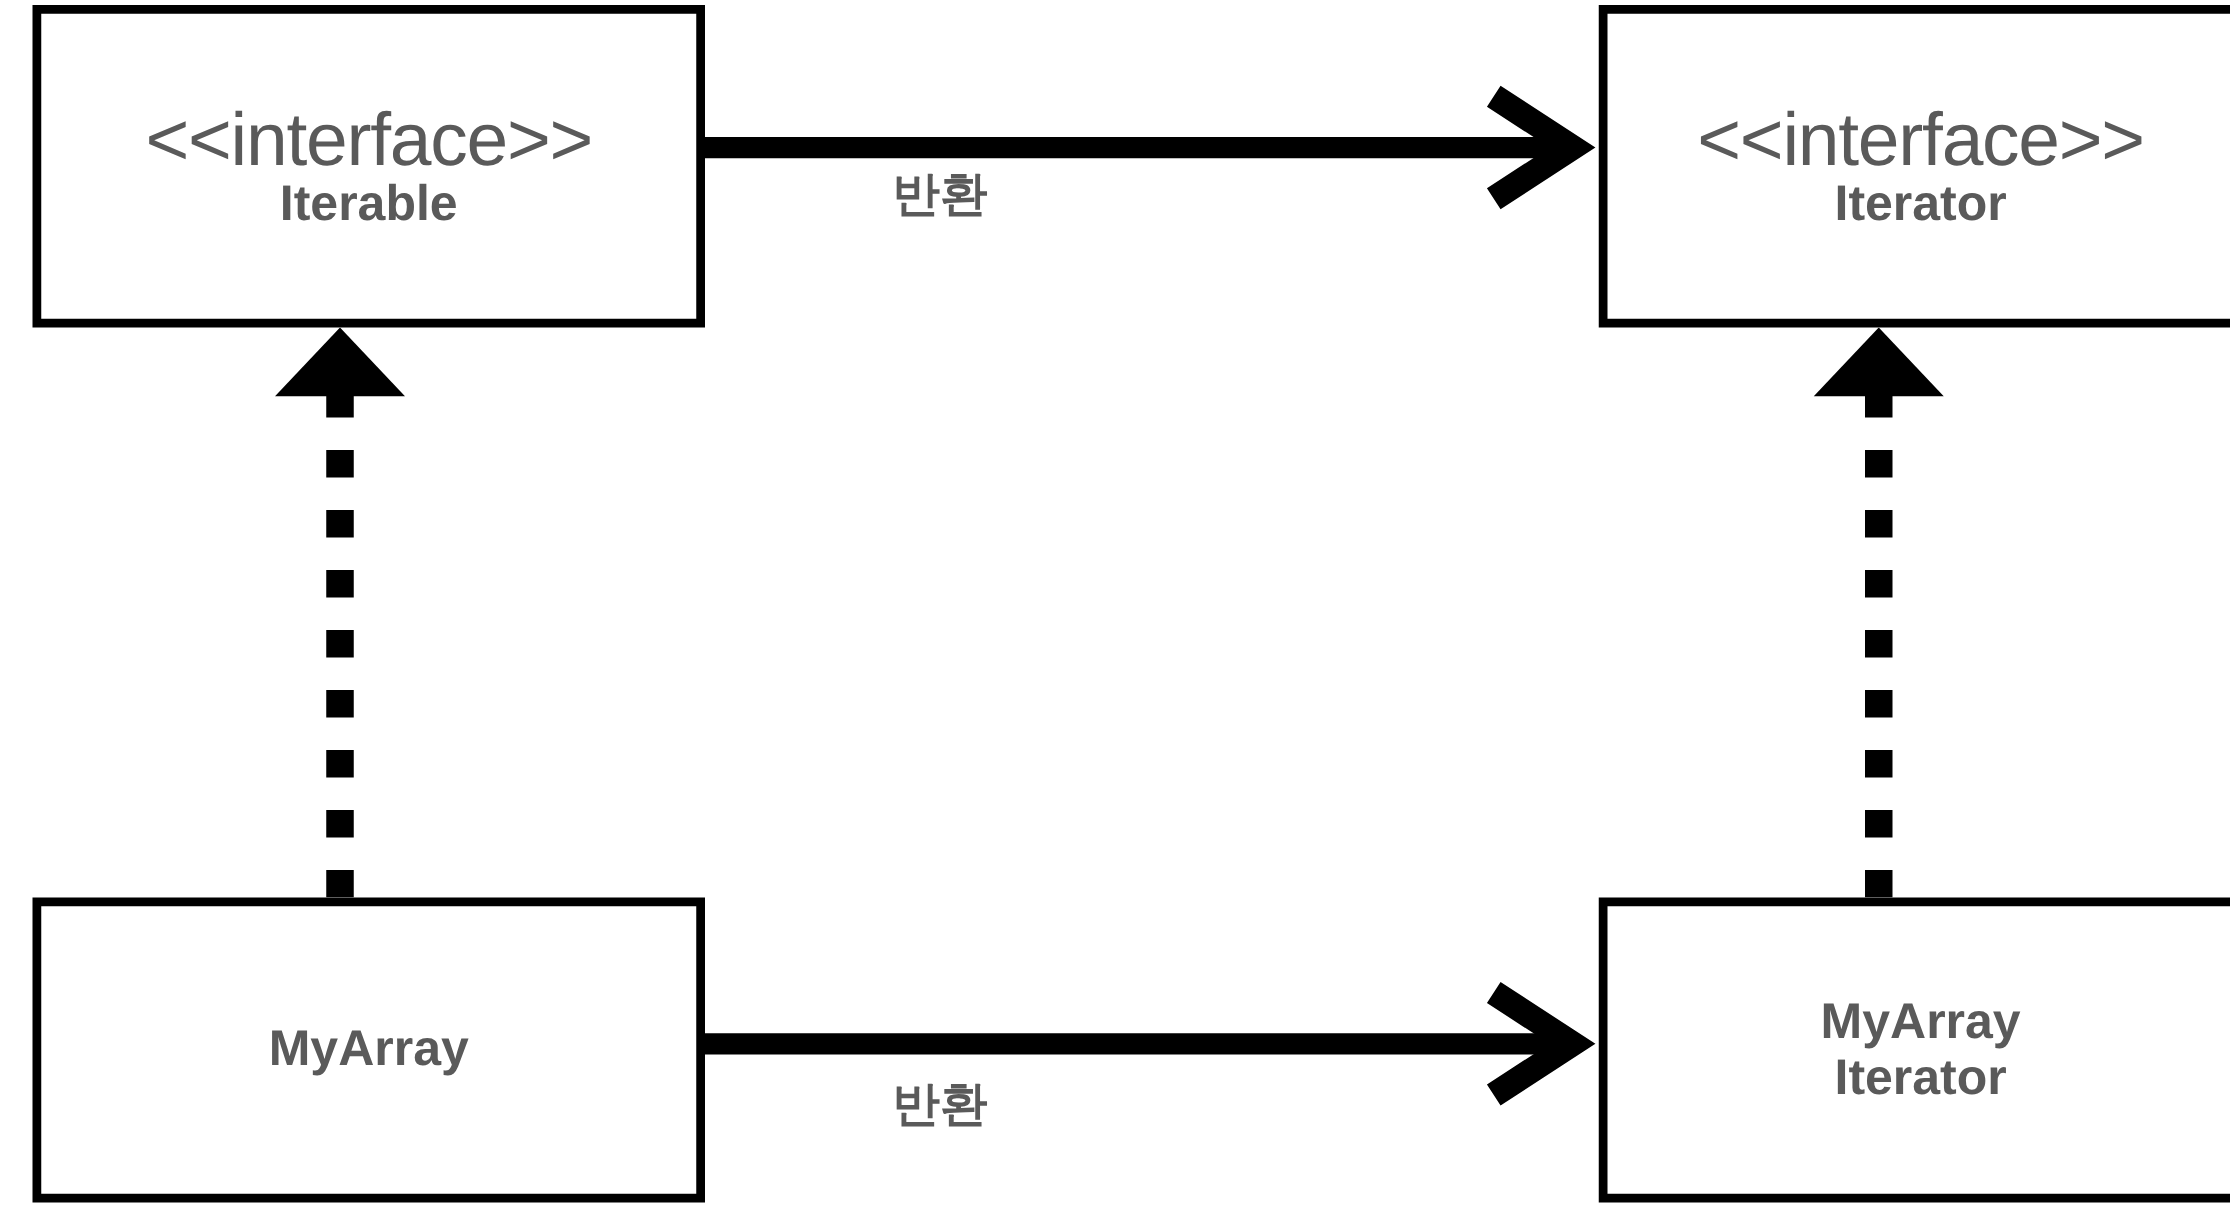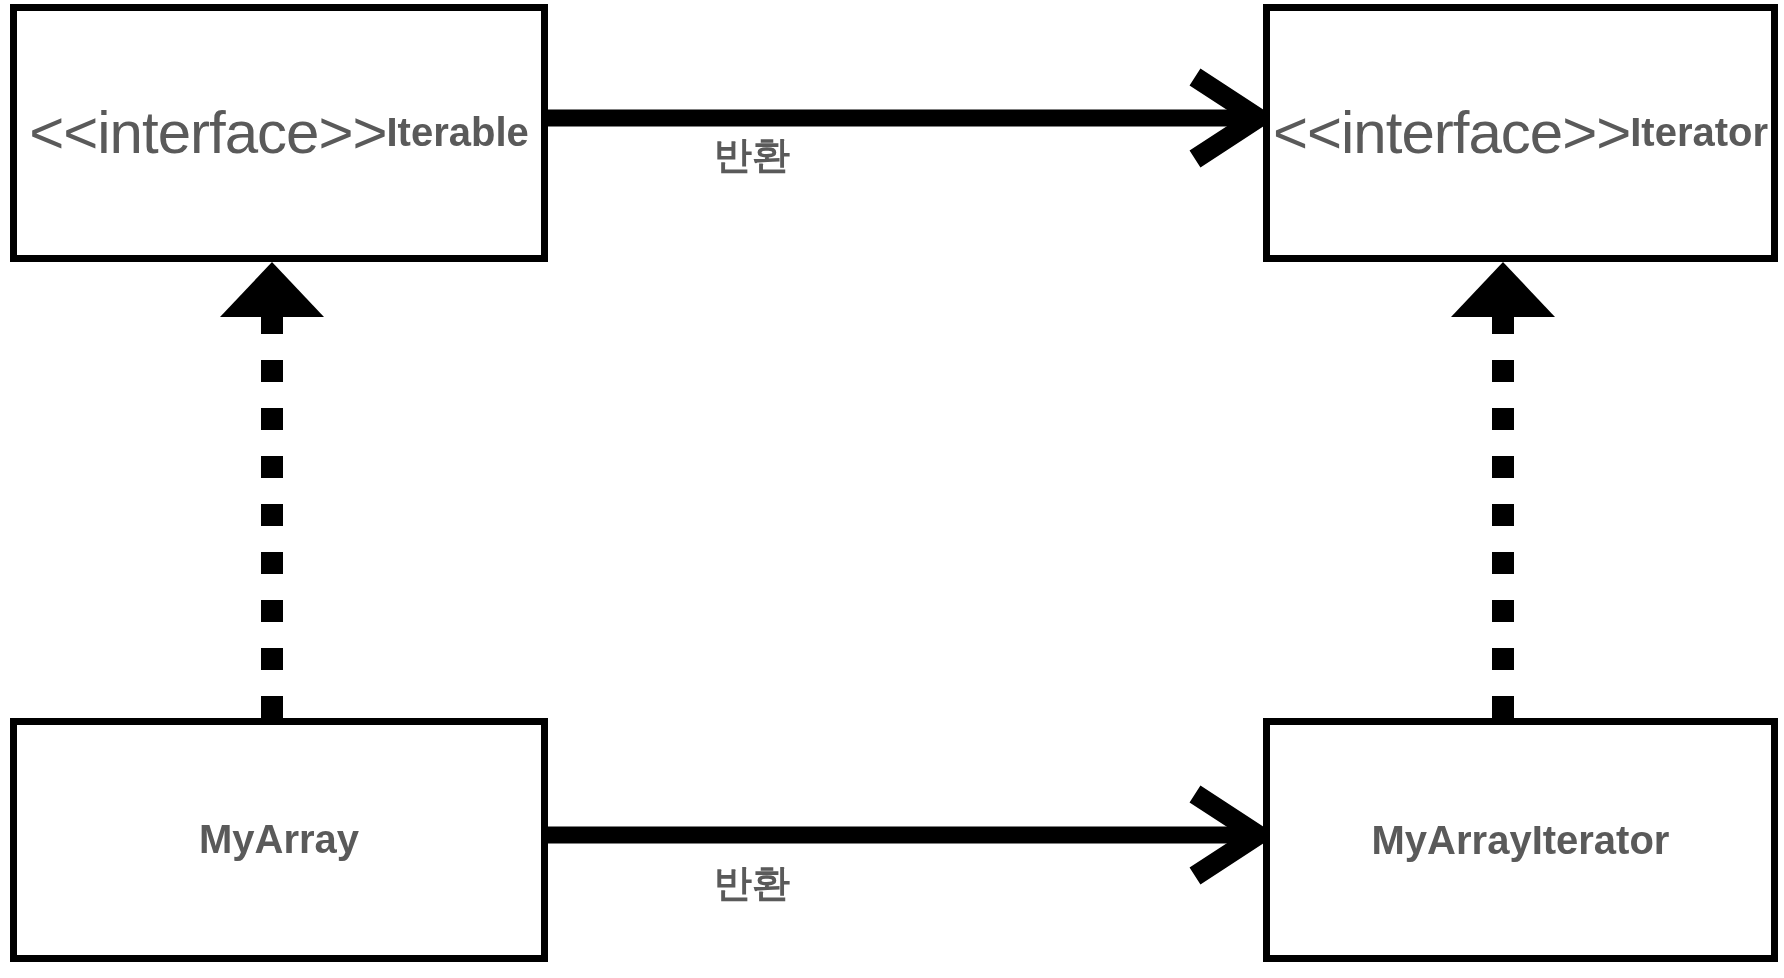--- a/index.html
+++ b/index.html
@@ -23,24 +23,25 @@
     top: 0;
     width: 1784px;
     height: 978px;
   }
   .uml-class-box {
     position: absolute;
     box-sizing: border-box;
     border: 7px solid #000000;
     background: #ffffff;
     display: flex;
-    flex-direction: row;
+    flex-direction: column;
     align-items: center;
     justify-content: center;
     z-index: 2;
+    margin-left: 16px;
   }
   .stereotype {
     color: #5a5a5a;
     font-size: 60px;
     font-weight: 400;
     line-height: 1.02;
     letter-spacing: -1px;
     white-space: nowrap;
   }
   .class-name {

